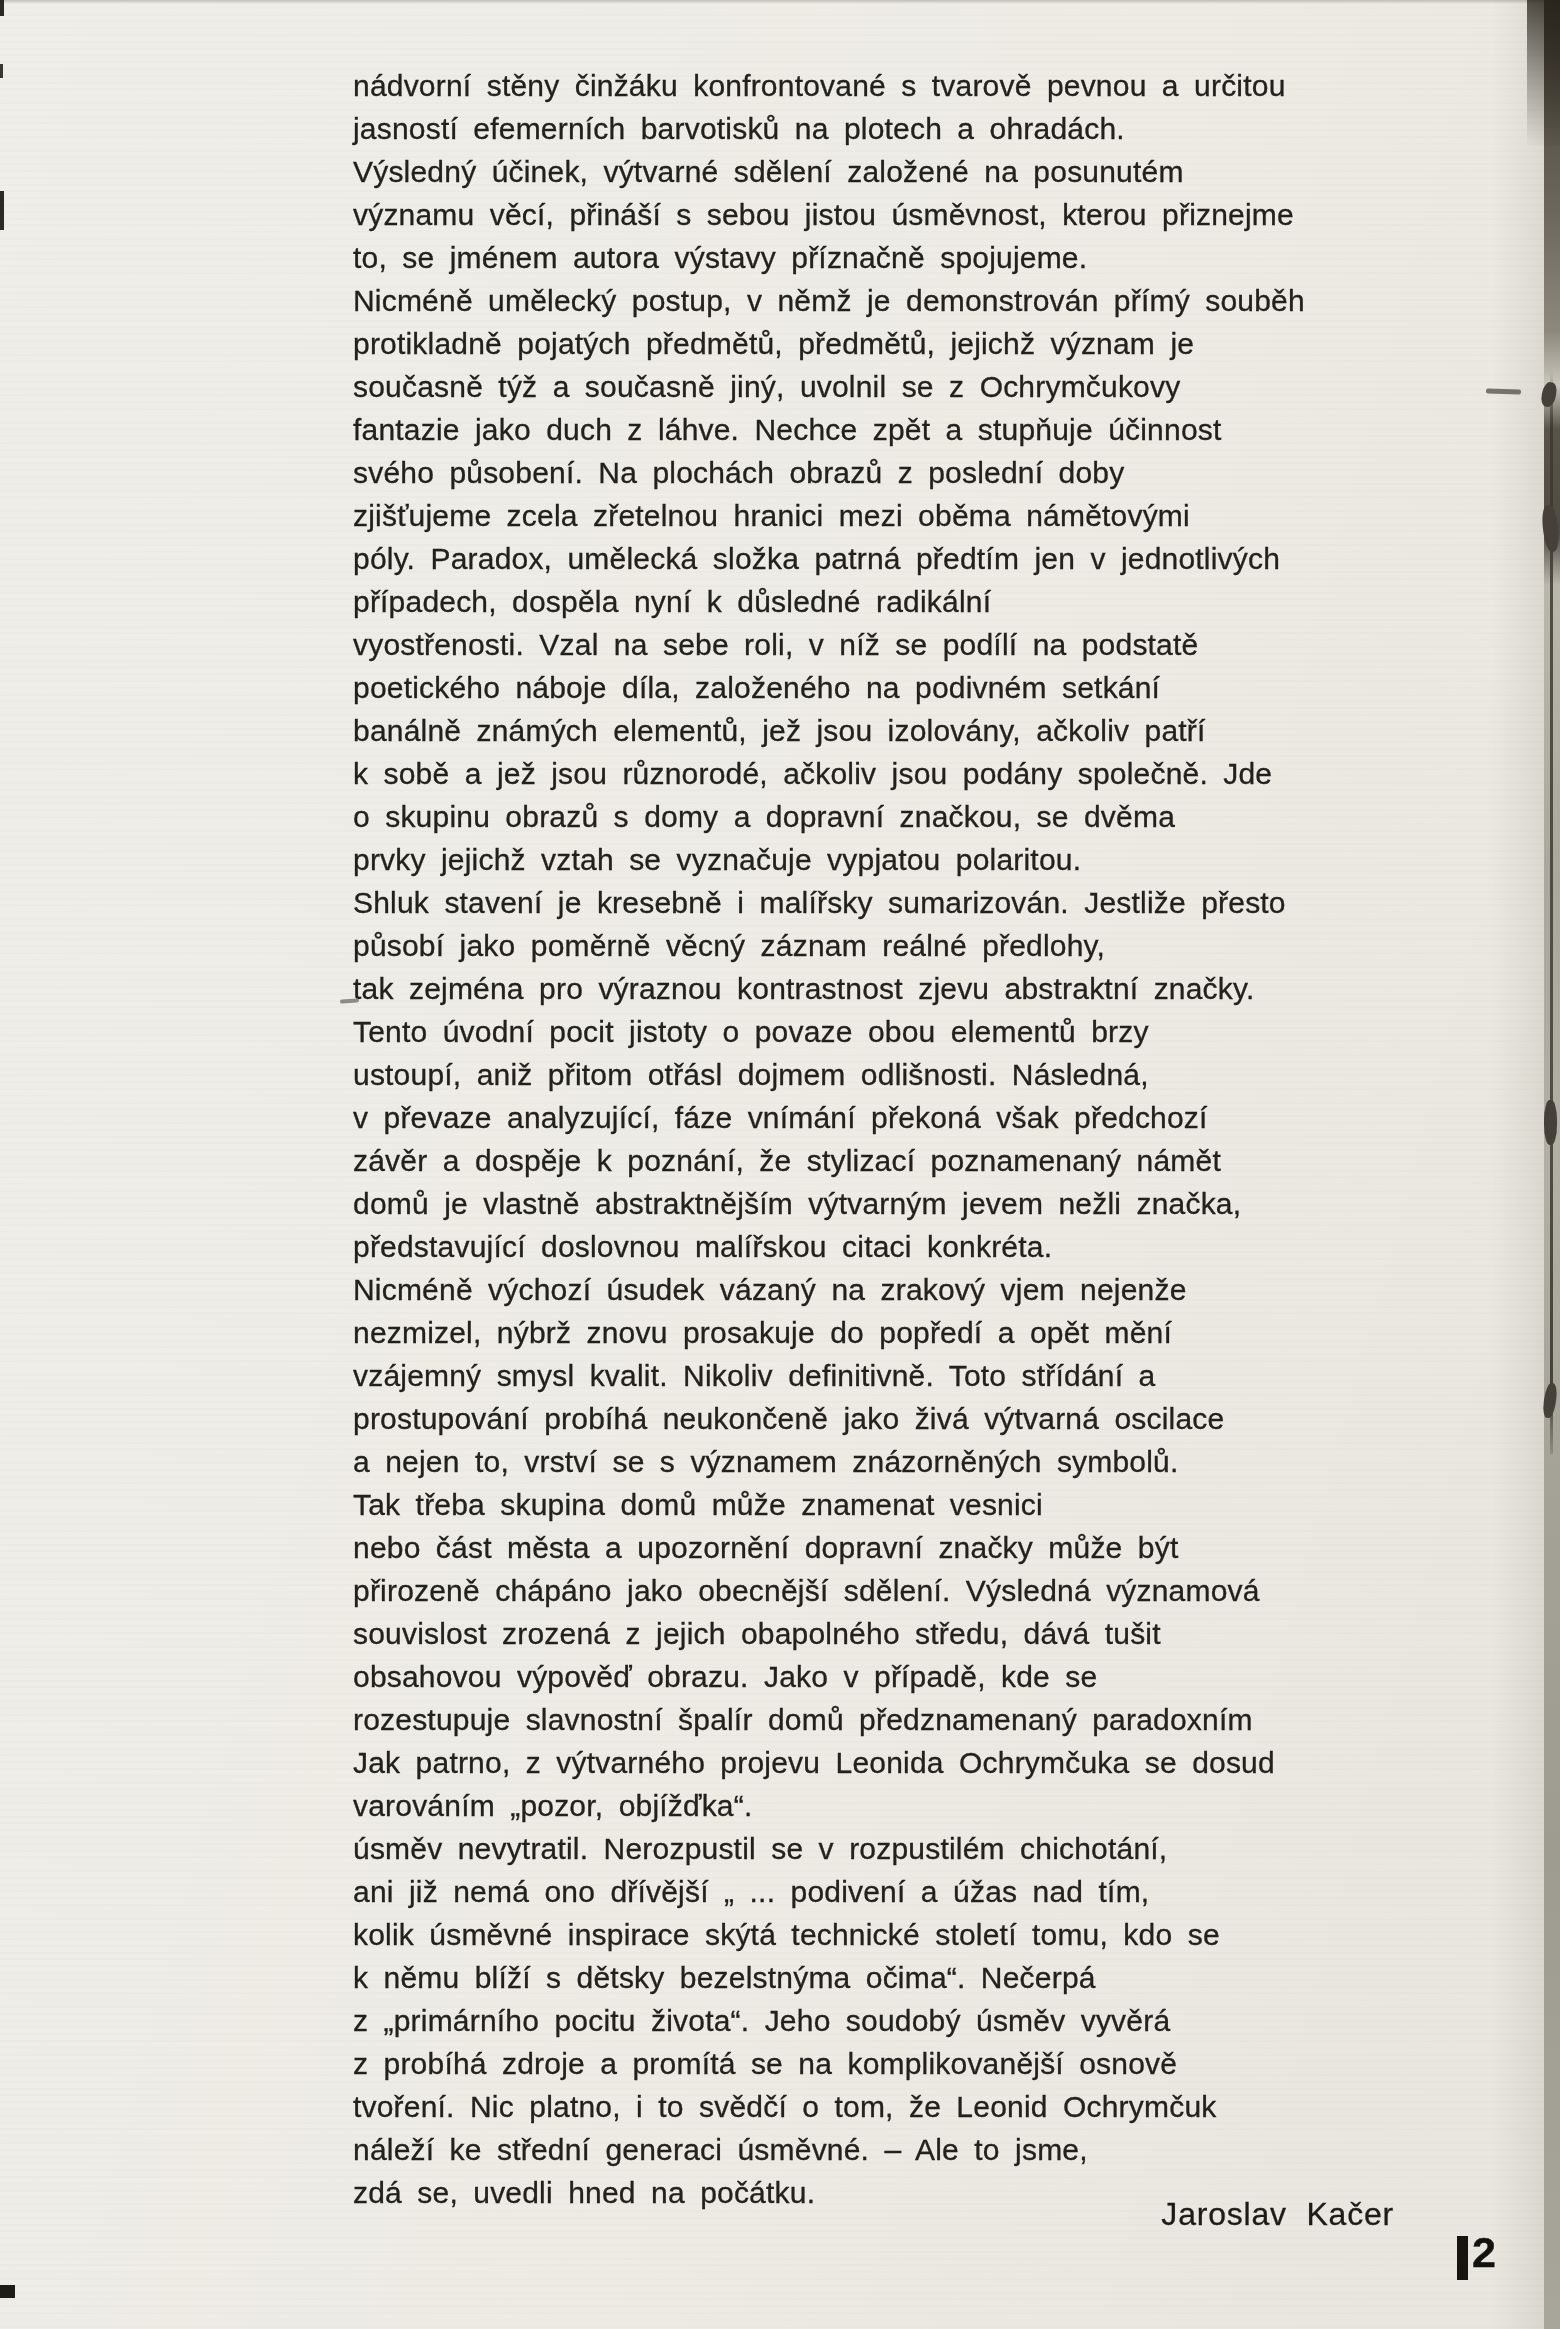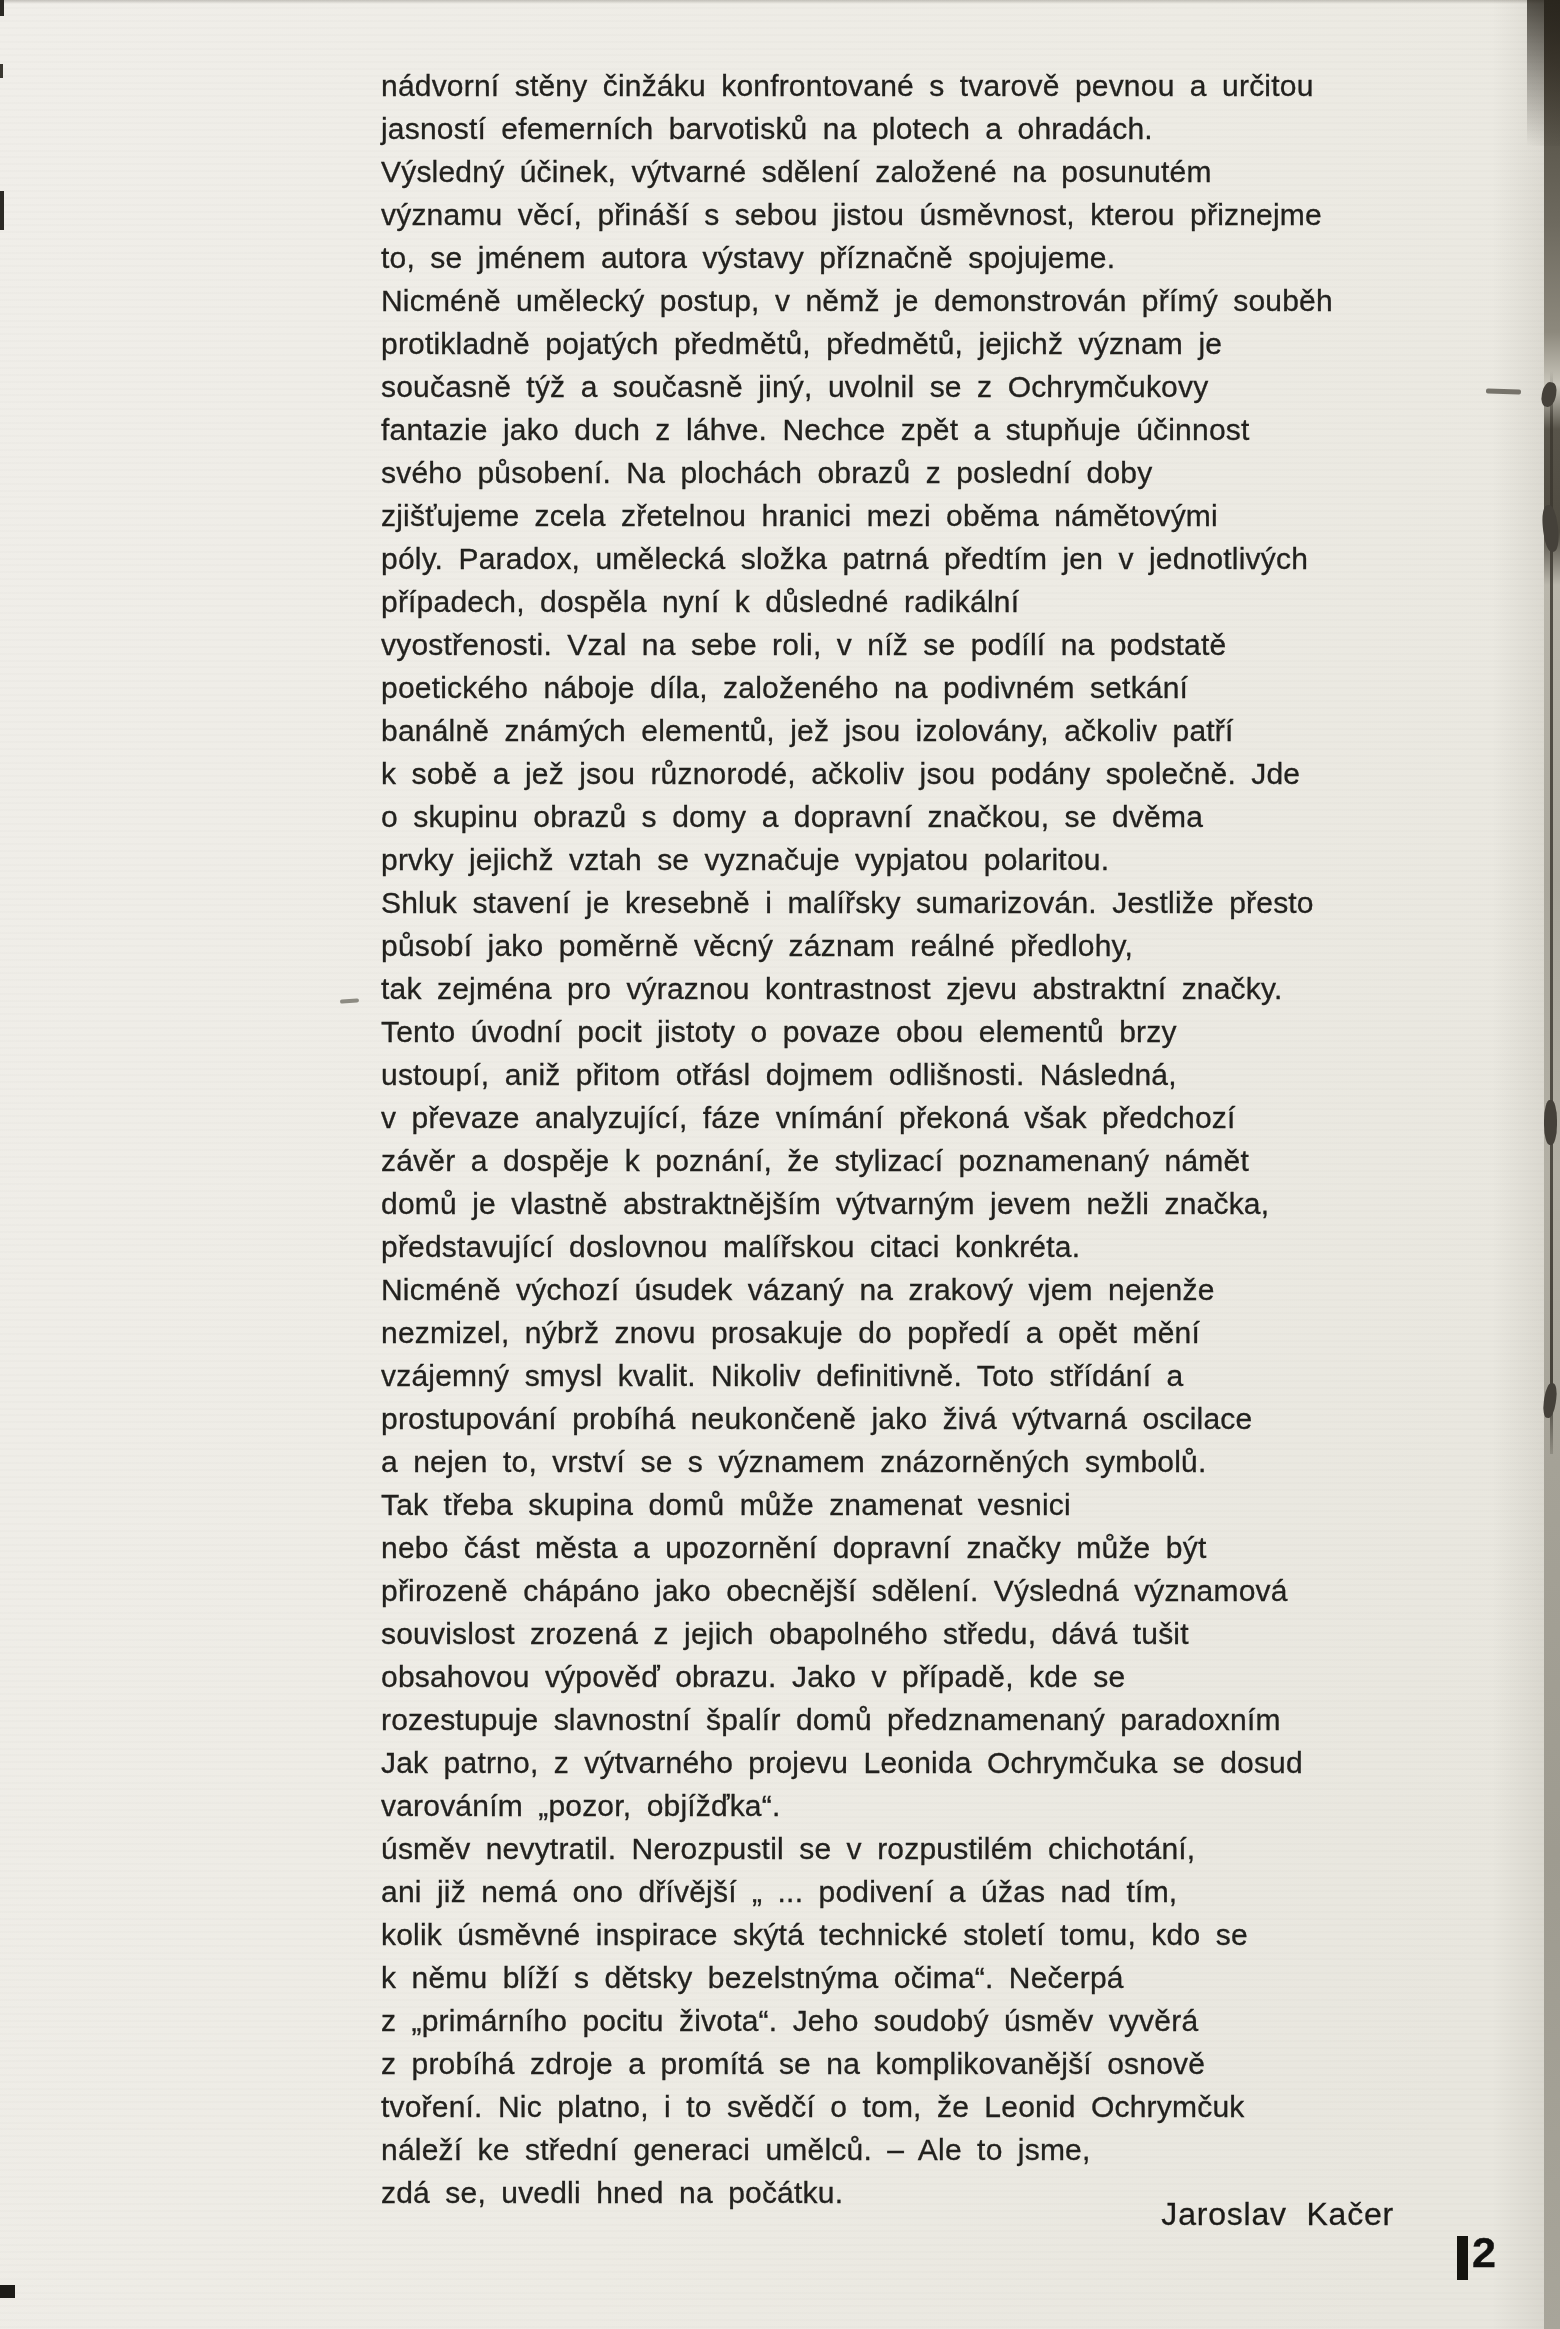--- a/index.html
+++ b/index.html
@@ -10,21 +10,21 @@
       linear-gradient(105deg,#f0eee9 0%,#edebe4 55%,#e8e6de 92%);
     font-family:"Liberation Sans", sans-serif;
   }
   .page{position:absolute;inset:0;}
   
   .text-block{
     position:absolute;left:353px;top:64px;width:1058px;
   }
   .text-line{
     font-size:30px;line-height:43px;color:#22211e;
-    letter-spacing:0.2px;word-spacing:6.8px;white-space:pre;margin-left:28px;
+    letter-spacing:0.2px;word-spacing:6.8px;white-space:pre;
     -webkit-text-stroke:0.3px #22211e;
   }
   .signature{
     position:absolute;top:2196px;right:166px;
     font-size:32px;font-weight:normal;color:#1c1b18;
     letter-spacing:0.8px;word-spacing:9.8px;
     -webkit-text-stroke:0.3px #1c1b18;
   }
   .page-number{
     position:absolute;left:1472px;top:2231px;
@@ -122,21 +122,21 @@
       <div class="text-line">rozestupuje slavnostní špalír domů předznamenaný paradoxním</div>
       <div class="text-line">Jak patrno, z výtvarného projevu Leonida Ochrymčuka se dosud</div>
       <div class="text-line">varováním „pozor, objížďka“.</div>
       <div class="text-line">úsměv nevytratil. Nerozpustil se v rozpustilém chichotání,</div>
       <div class="text-line">ani již nemá ono dřívější „ ... podivení a úžas nad tím,</div>
       <div class="text-line">kolik úsměvné inspirace skýtá technické století tomu, kdo se</div>
       <div class="text-line">k němu blíží s dětsky bezelstnýma očima“. Nečerpá</div>
       <div class="text-line">z „primárního pocitu života“. Jeho soudobý úsměv vyvěrá</div>
       <div class="text-line">z probíhá zdroje a promítá se na komplikovanější osnově</div>
       <div class="text-line">tvoření. Nic platno, i to svědčí o tom, že Leonid Ochrymčuk</div>
-      <div class="text-line">náleží ke střední generaci umělců. – Ale to jsme,</div>
+      <div class="text-line">náleží ke střední generaci úsměvné. – Ale to jsme,</div>
       <div class="text-line">zdá se, uvedli hned na počátku.</div>
     </div>
 
   <div class="signature">Jaroslav Kačer</div>
 
   <div class="page-number-bar"></div>
   <div class="page-number">2</div>
 
   <div class="edge-shadow"></div>
   <div class="edge-strip"></div>

